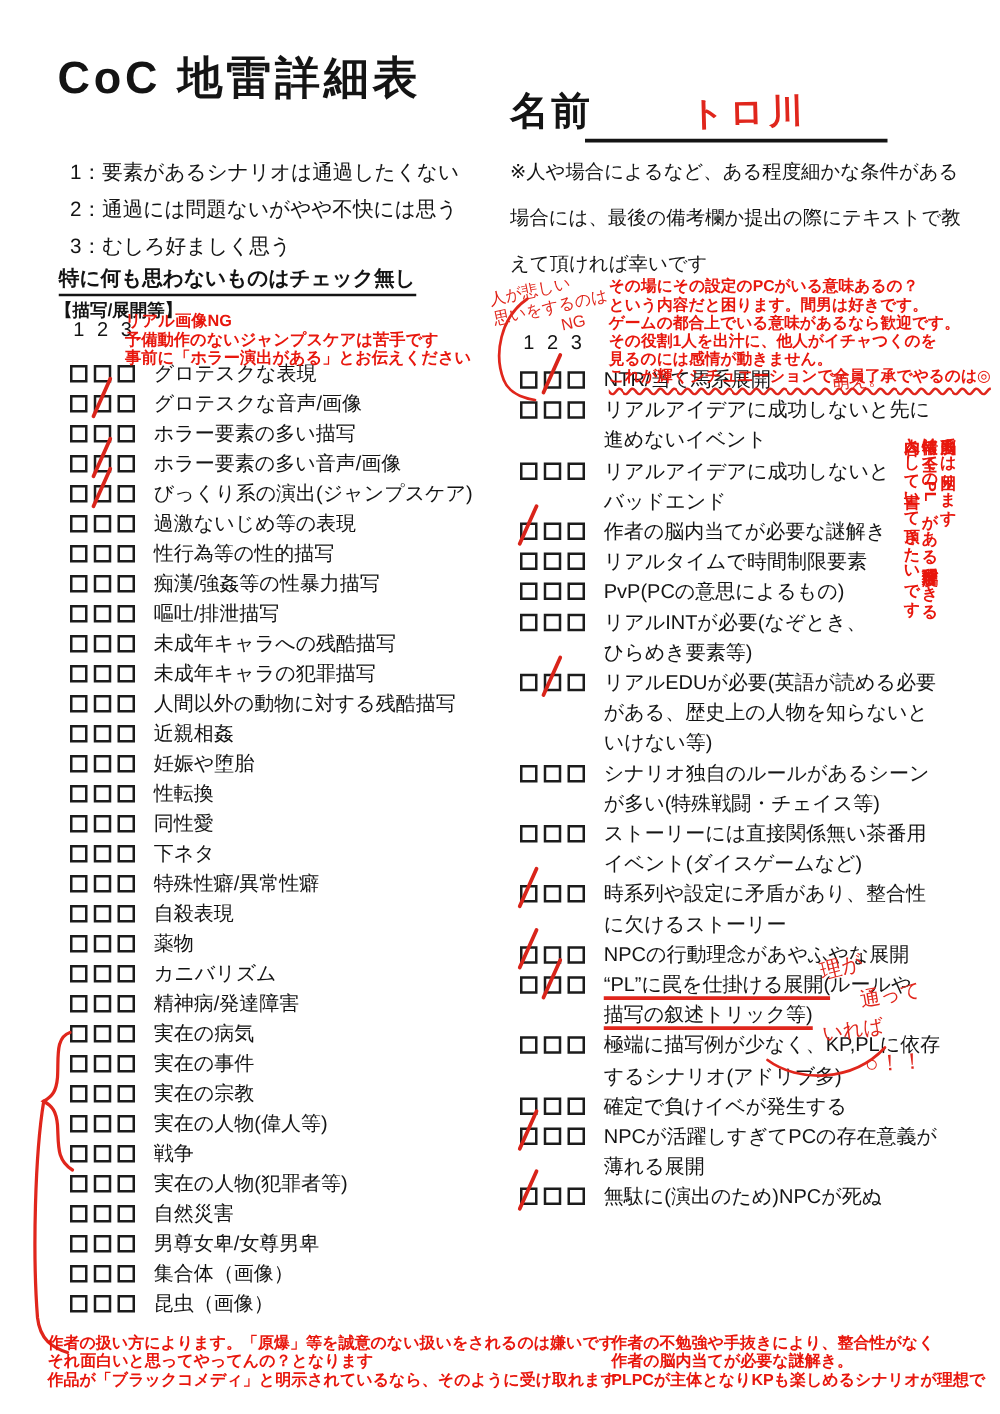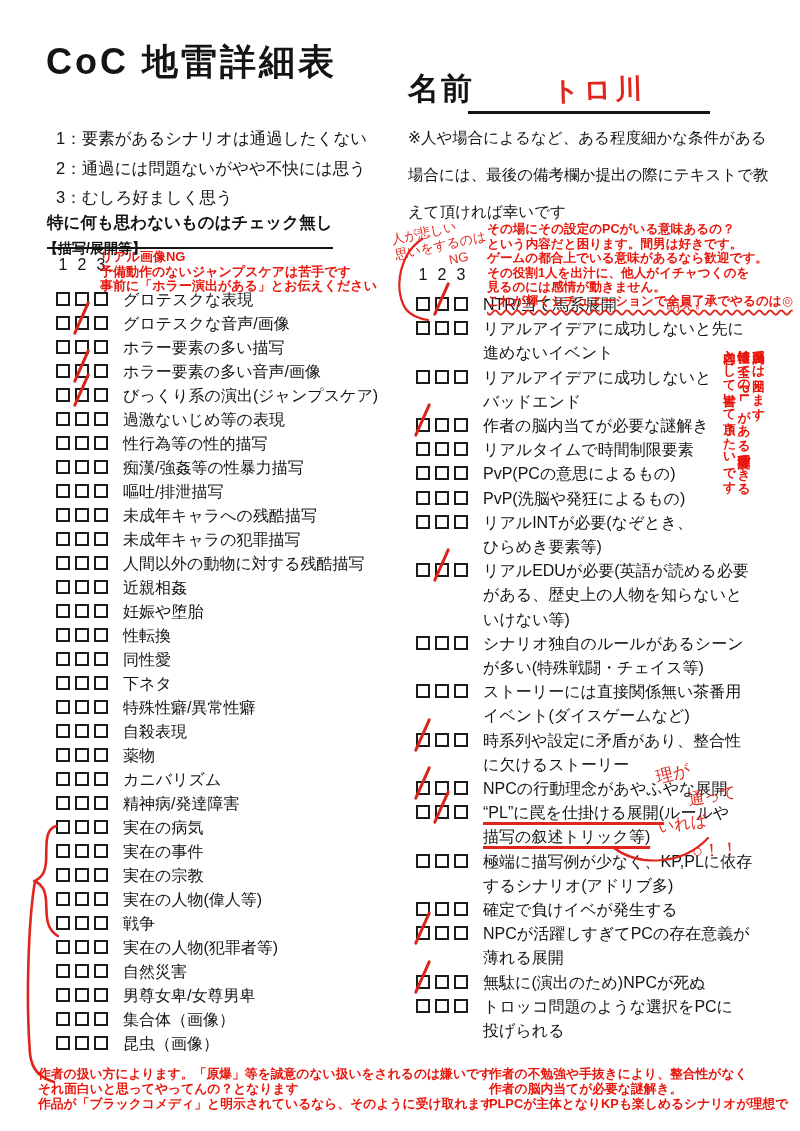--- a/index.html
+++ b/index.html
@@ -6,21 +6,21 @@
   #page{position:relative;width:800px;height:1111px;background:#fff;overflow:hidden;
         font-family:"Liberation Sans","DejaVu Sans",sans-serif;color:#141414;}
   .abs{position:absolute;}
 
   
   #title{left:46px;top:38px;font-size:36px;font-weight:700;letter-spacing:3px;}
   #name-label{left:408px;top:68px;font-size:31px;font-weight:700;letter-spacing:2px;}
   #name-underline{left:468px;top:111px;width:242px;height:3px;background:#141414;}
   #name-value{left:552px;top:72px;font-size:27px;font-weight:700;color:#e0261c;transform:rotate(-1.5deg);letter-spacing:4px;}
   #legend{left:56px;top:124px;font-size:16.5px;line-height:29.5px;white-space:pre-line;}
-  #legend-nocheck{left:47px;top:212px;font-size:16.5px;font-weight:600;border-bottom:2px solid #141414;padding-bottom:13px;}
+  #legend-nocheck{left:47px;top:212px;font-size:16.5px;font-weight:600;border-bottom:2px solid #141414;padding-bottom:1px;}
   #note-right{left:408px;top:119px;font-size:15.5px;line-height:37px;white-space:pre-line;width:370px;}
   #section-heading{left:44px;top:240px;font-size:14px;font-weight:700;}
 
   
   .scale{display:flex;gap:5px;font-size:16px;}
   .scale span{width:14px;text-align:center;display:inline-block;}
   #scale-left{left:56px;top:256px;}
   #scale-right{left:416px;top:266px;}
 
   
@@ -401,28 +401,20 @@
           <span class="cb"></span>
         </span>
         <span class="lbl">PvP(PCの意思によるもの)</span>
       </div>
       <div class="row">
         <span class="boxes">
           <span class="cb"></span>
           <span class="cb"></span>
           <span class="cb"></span>
         </span>
-        <span class="lbl">PvP(洗脳や発狂によるもの)</span>
-      </div>
-      <div class="row">
-        <span class="boxes">
-          <span class="cb"></span>
-          <span class="cb"></span>
-          <span class="cb"></span>
-        </span>
         <span class="lbl">リアルINTが必要(なぞとき、
 ひらめき要素等)</span>
       </div>
       <div class="row">
         <span class="boxes">
           <span class="cb"></span>
           <span class="cb"></span>
           <span class="cb"></span>
           <span class="slash" style="left: 24px;"></span>
         </span>
@@ -505,29 +497,20 @@
 薄れる展開</span>
       </div>
       <div class="row">
         <span class="boxes">
           <span class="cb"></span>
           <span class="cb"></span>
           <span class="cb"></span>
           <span class="slash" style="left: 5px;"></span>
         </span>
         <span class="lbl">無駄に(演出のため)NPCが死ぬ</span>
-      </div>
-      <div class="row">
-        <span class="boxes">
-          <span class="cb"></span>
-          <span class="cb"></span>
-          <span class="cb"></span>
-        </span>
-        <span class="lbl">トロッコ問題のような選択をPCに
-投げられる</span>
       </div>
     </div>
 
   <div class="abs red" id="note-left-top">リアル画像NG
 予備動作のないジャンプスケアは苦手です
 事前に「ホラー演出がある」とお伝えください</div>
 
   <div class="abs hw" id="hw-sad">
     <div>人が悲しい</div>
     <div>思いをするのは</div>

